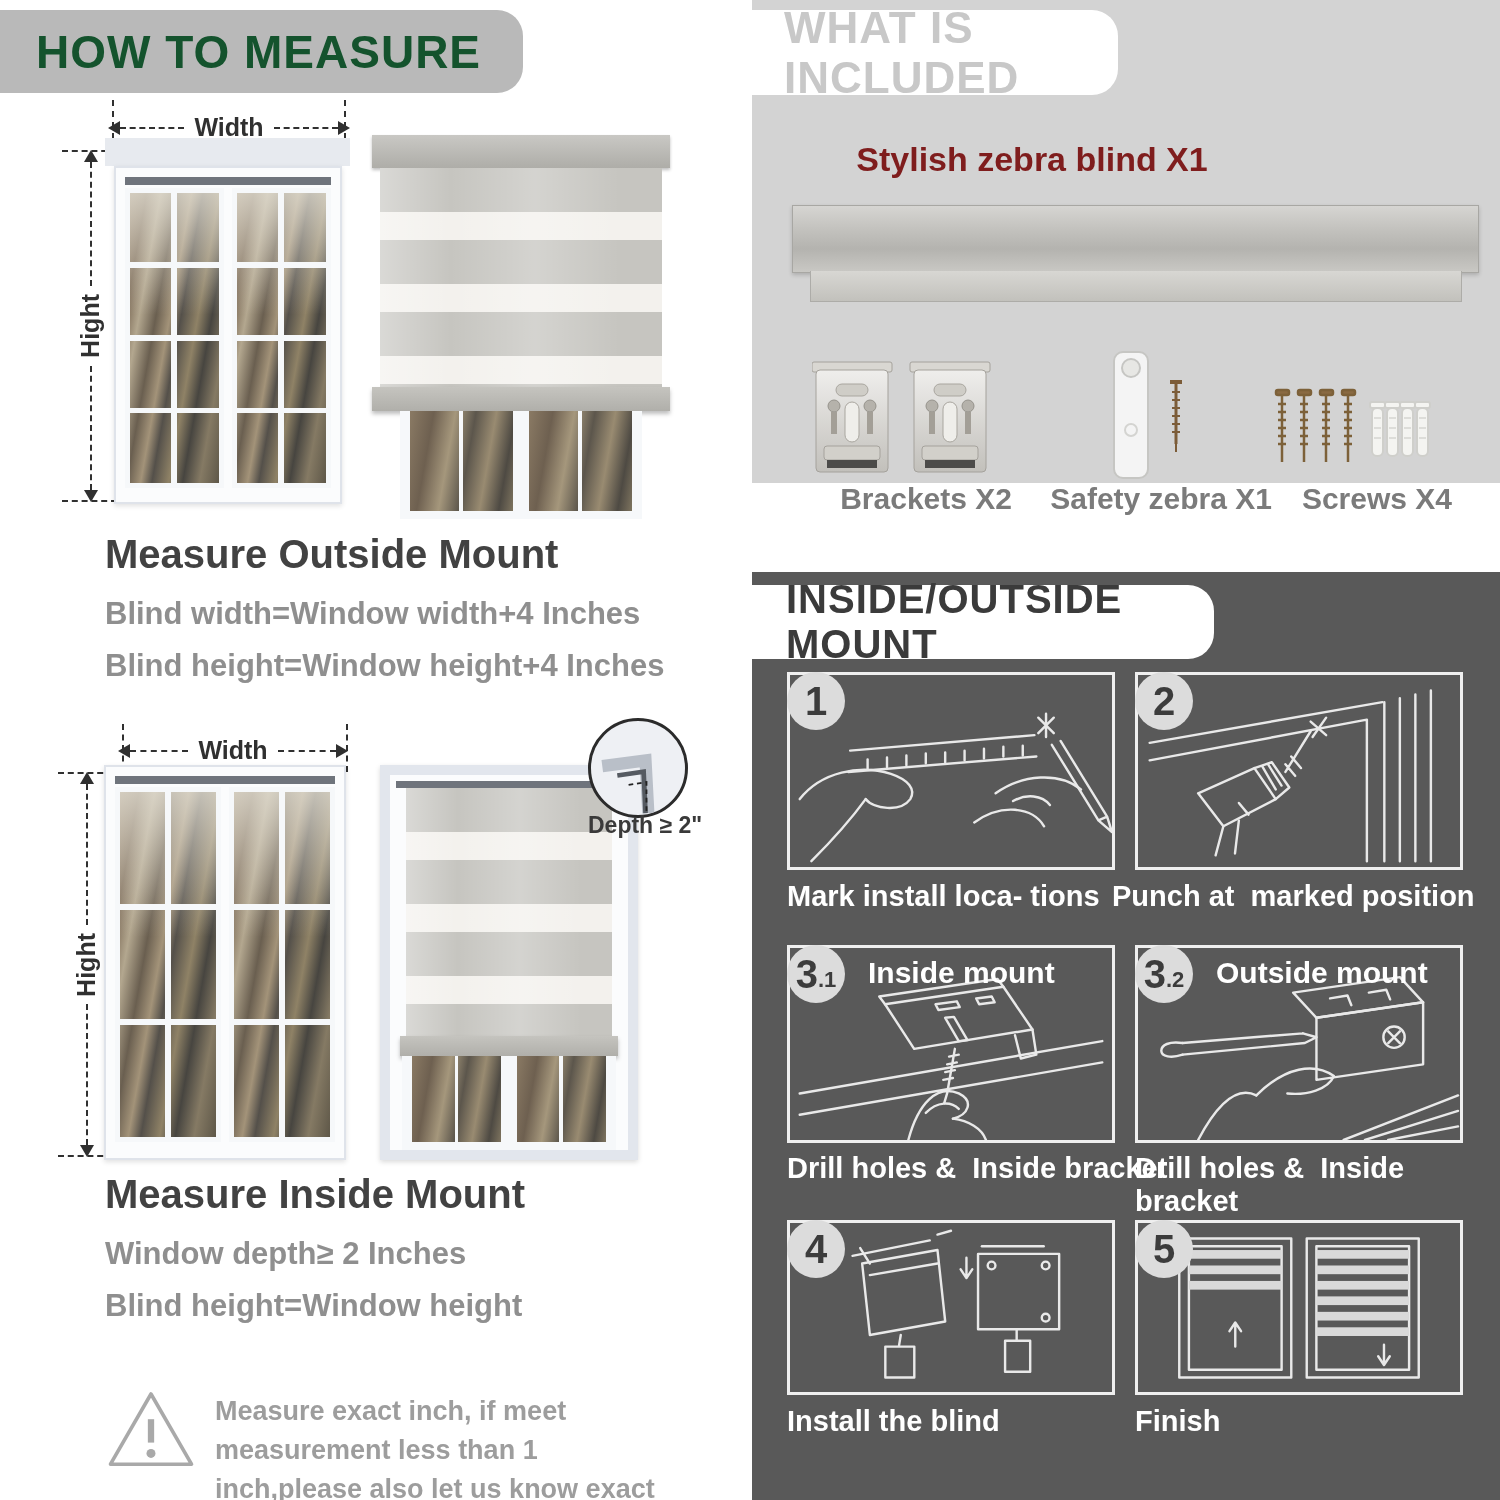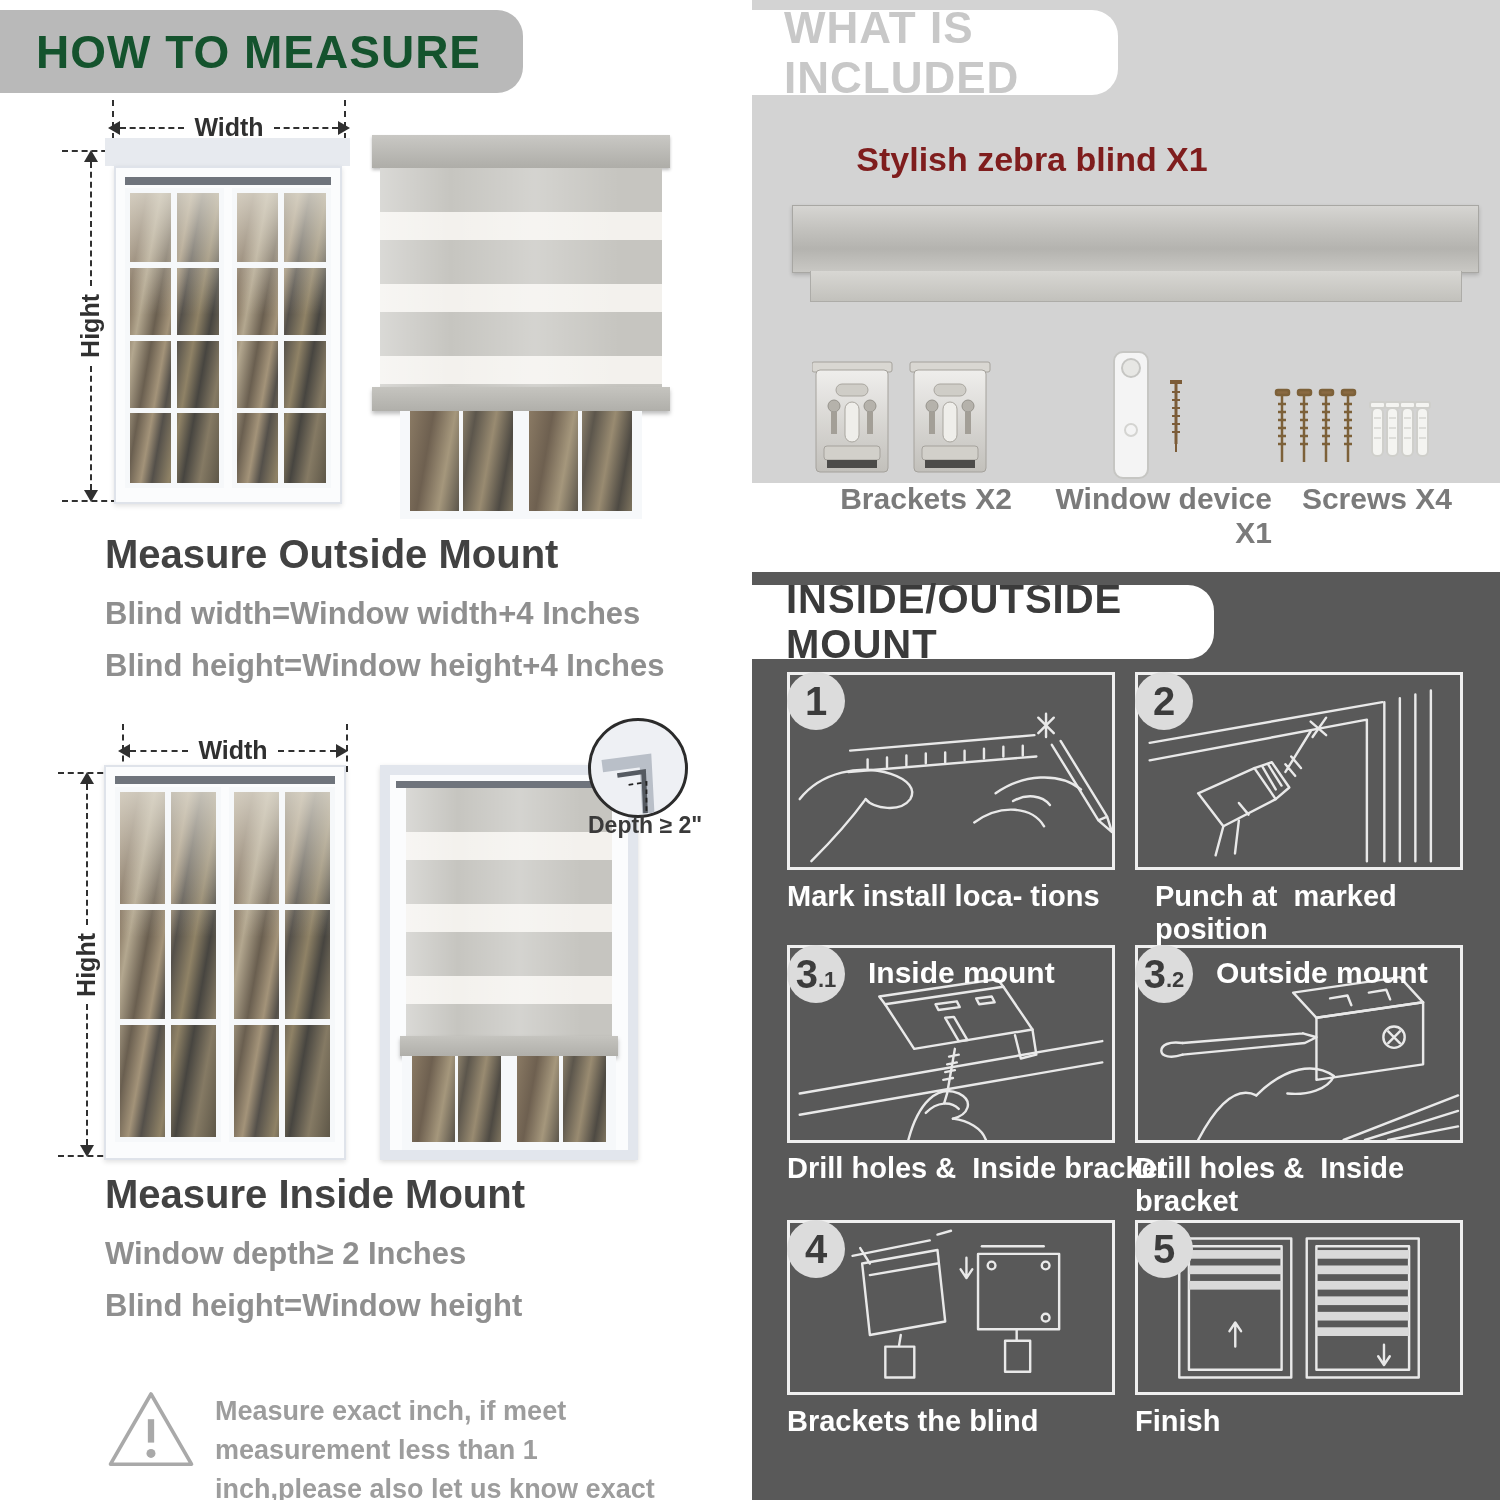--- a/index.html
+++ b/index.html
@@ -273,21 +273,21 @@
             <rect x="100" y="20" width="11" height="48" rx="5"></rect>
           <path d="M102,30 h7 M102,40 h7 M102,50 h7" stroke="#ddddd9" fill="none"></path>
           </g>
         <use href="#an" x="15"></use>
           <use href="#an" x="30"></use>
           <use href="#an" x="45"></use>
       </g>
     </svg>
 
     <div class="abs comp-label" style="left:40px;top:482px;width:220px;">Brackets X2</div>
-    <div class="abs comp-label" style="left:270px;top:482px;width:250px;">Window device X1</div>
+    <div class="abs comp-label" style="left:270px;top:482px;width:250px;">Safety zebra X1</div>
     <div class="abs comp-label" style="left:520px;top:482px;width:180px;">Screws X4</div>
   </div>
 
   <div class="abs dark-section">
     <div class="abs pill pill-left mount-pill">
       <span>INSIDE/OUTSIDE MOUNT</span>
     </div>
 
     <div class="panel" style="left:35px;top:100px;height:198px;">
       <div class="badge">
@@ -318,21 +318,21 @@
         <path d="M252,28 L252,192 M268,24 L268,192 M284,20 L284,192 M300,16 L300,192"></path>
         <path d="M60,122 L118,96 L140,128 L86,156 Z"></path>
         <path d="M118,96 L136,90 L154,116 L140,128"></path>
         <path d="M126,94 L140,118 M132,92 L146,114"></path>
         <path d="M150,100 L176,58 M150,92 L160,104 M156,84 L166,96"></path>
         <path d="M176,48 L192,62 M192,44 L178,64"></path>
         <path d="M86,156 L78,186 M102,150 L98,184"></path>
         <path d="M102,132 L112,144"></path>
       </svg>
     </div>
-    <div class="abs caption" style="left:403px;top:308px;">Punch at  marked position</div>
+    <div class="abs caption" style="left:360px;top:308px;">Punch at  marked position</div>
 
     <div class="panel" style="left:35px;top:373px;height:198px;">
       <div class="badge">
         <span class="n">3</span>
           <span class="s">.1</span>
       </div>
       <span class="step-title abs" style="left:78px;top:8px;">Inside mount</span>
       <svg class="line" width="322" height="192" viewBox="0 0 328 198">
         <path d="M8,150 L320,96 M8,172 L320,118"></path>
         <path d="M96,58 L218,40 L248,84 L126,104 Z"></path>
@@ -382,21 +382,21 @@
         <path d="M150,12 l14,-4"></path>
         <path d="M196,24 h64"></path>
         <path d="M192,32 h84 v78 h-84 Z"></path>
         <circle cx="206" cy="44" r="4"></circle>
           <circle cx="262" cy="44" r="4"></circle>
           <circle cx="262" cy="98" r="4"></circle>
         <path d="M180,36 v18 M174,48 l6,9 l6,-9"></path>
         <path d="M232,110 v12 M220,122 h26 v32 h-26 Z"></path>
       </svg>
     </div>
-    <div class="abs caption" style="left:35px;top:833px;">Brackets the blind</div>
+    <div class="abs caption" style="left:35px;top:833px;">Install the blind</div>
 
     <div class="panel" style="left:383px;top:648px;height:175px;">
       <div class="badge">
         <span class="n">5</span>
           <span class="s"></span>
       </div>
       <svg class="line" width="322" height="169" viewBox="0 0 328 175">
         <path d="M40,16 h116 v144 h-116 Z M50,24 h96 v128 h-96 Z"></path>
         <g fill="#d9d9d9" stroke="none">
           <rect x="50" y="28" width="96" height="9"></rect>

